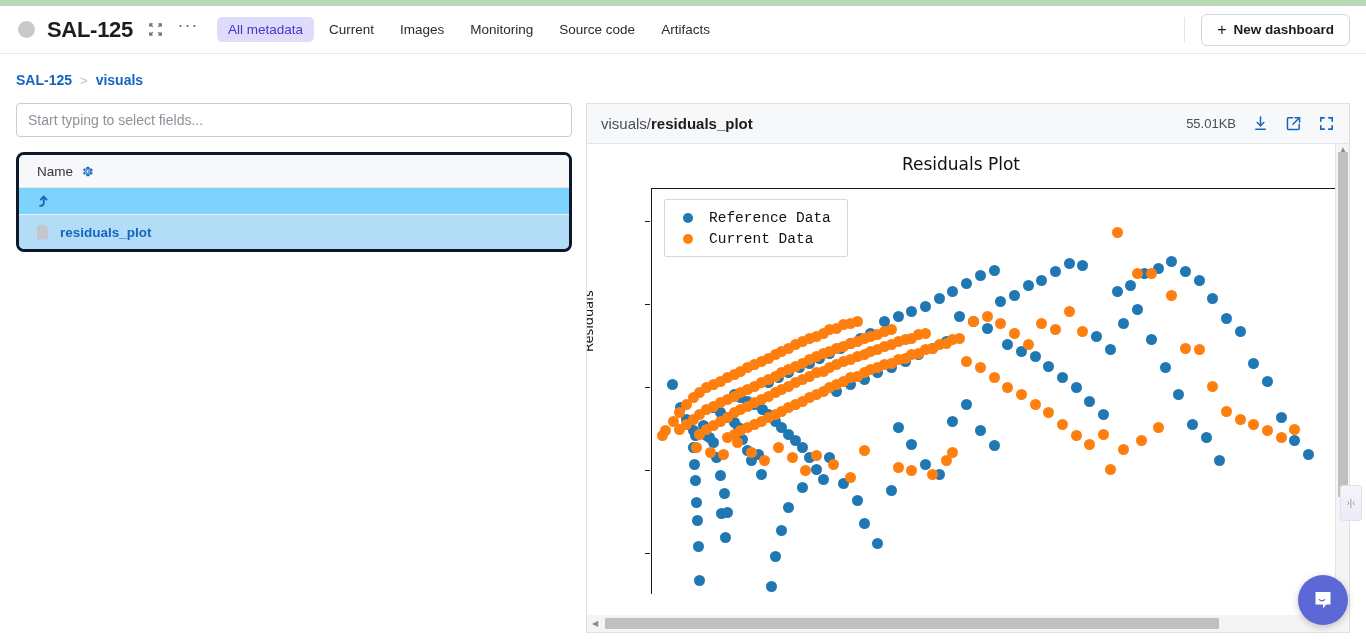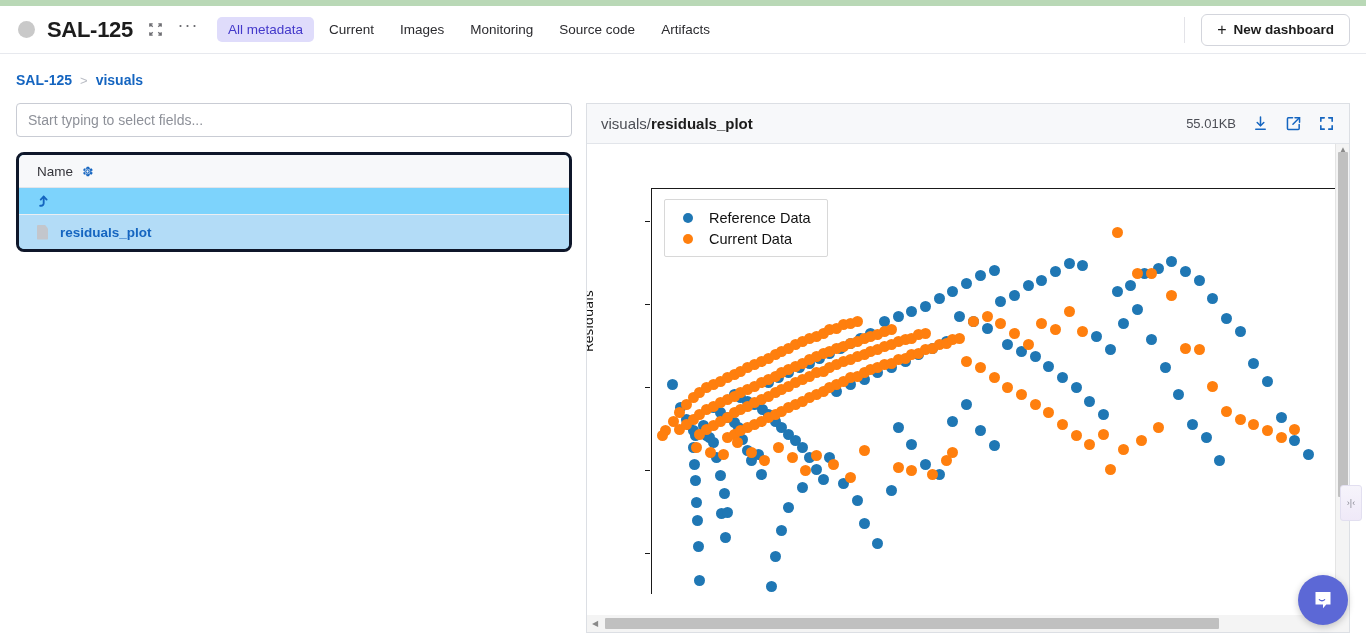--- a/index.html
+++ b/index.html
@@ -192,21 +192,21 @@
   }
   .legend {
     position: absolute; left: 12px; top: 10px;
     background: #ffffff; border: 1px solid #d8d8d8;
     border-radius: 2px; padding: 7px 16px 7px 10px;
     z-index: 5;
   }
   .legend-row {
     display: flex; align-items: center; gap: 16px;
     font-size: 14.5px; color: #111; height: 21px;
-    font-family: Liberation Sans, sans-serif;
+    font-family: Liberation Mono, monospace;
   }
   .legend-dot { width: 10px; height: 10px; border-radius: 50%; flex: none; margin-left: 8px; }
   .dot {
     position: absolute; width: 11px; height: 11px;
     border-radius: 50%; margin-left: -5.5px; margin-top: -5.5px;
   }
 
   
   .vscroll {
     position: absolute; right: 0; top: 0; width: 14px; height: 486px;
@@ -367,20 +367,21 @@
           <path d="M15 11.4 V15 H11.4"></path>
             <path d="M6.6 15 H3 V11.4"></path>
         </svg>
       </span>
     </div>
   </div>
 
   <div class="pv-body">
     <div class="chart-area">
 
+      <div class="chart-title">Residuals Plot</div>
 
       <div class="ylabel">Residuals</div>
 
       <div id="ytick-layer">
           <div class="ytick-mark" style="top: 77.1429px;"></div>
           <div class="ytick-mark" style="top: 160px;"></div>
           <div class="ytick-mark" style="top: 242.857px;"></div>
           <div class="ytick-mark" style="top: 325.714px;"></div>
           <div class="ytick-mark" style="top: 408.571px;"></div>
         </div>

